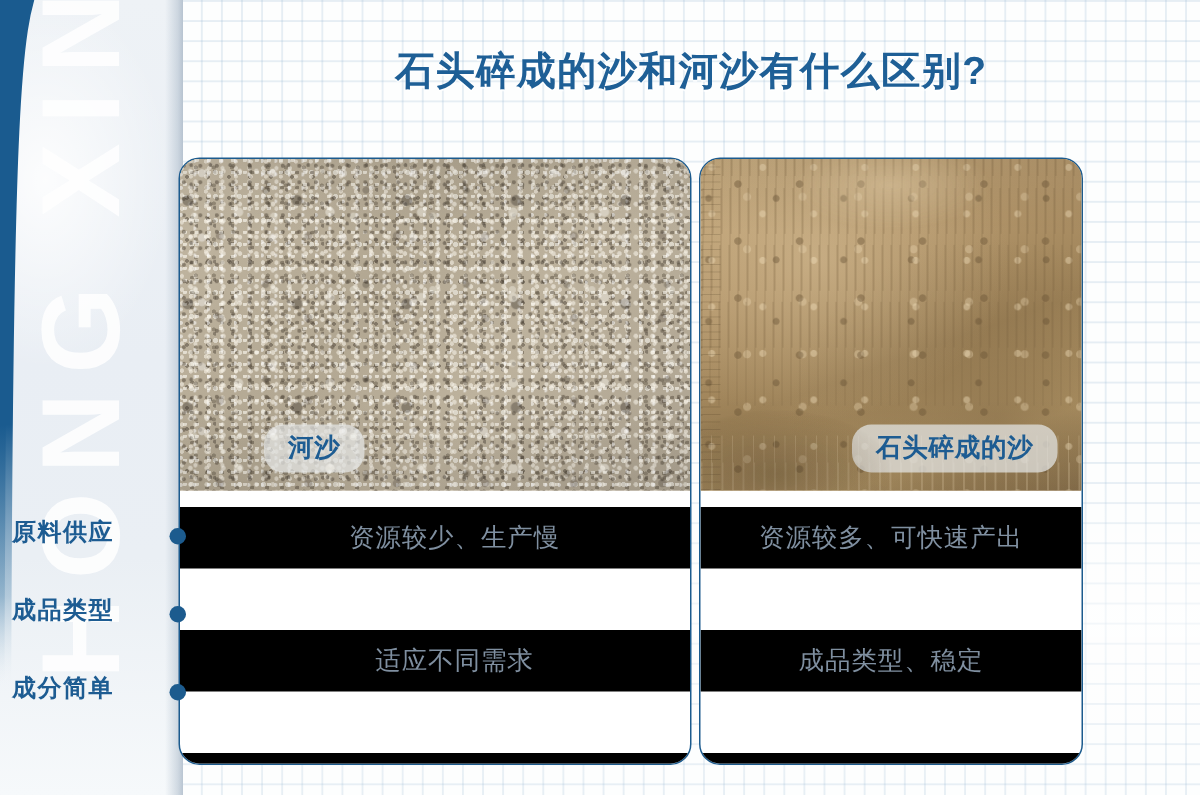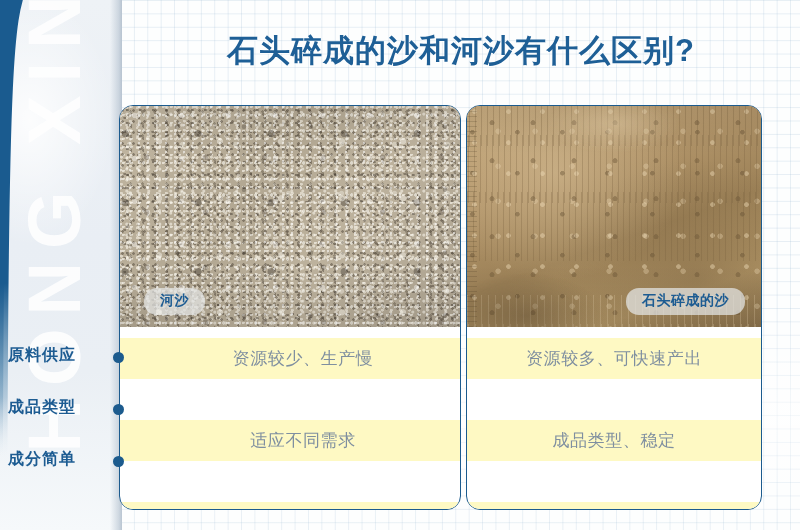--- a/index.html
+++ b/index.html
@@ -60,38 +60,38 @@
     color:#ffffff;
     opacity:.88;
     white-space:nowrap;
     text-align:center;
     font-family:"Liberation Sans","DejaVu Sans",sans-serif;
   }
   
   .title{
     position:absolute;left:122px;top:30px;width:678px;
     text-align:center;
-    font-size:31px;
+    font-size:26px;
     font-weight:bold;
     color:#1e5f96;
     letter-spacing:1px;
     font-family:"Liberation Sans","DejaVu Sans",sans-serif;
     text-shadow:0 1px 0 rgba(255,255,255,.8);
   }
   
   .card{
     position:absolute;top:105px;height:405px;
     border:1.6px solid #1c5b8e;
     border-radius:14px;
     background:#ffffff;
     box-sizing:border-box;
     overflow:hidden;
   }
   #card-left{left:119px;width:342px;}
-  #card-right{left:466px;width:296px;}
+  #card-right{left:466px;width:256px;}
 
   .photo{
     position:relative;
     width:100%;height:221px;
     overflow:hidden;
   }
   
   .photo-river{
     background-color:#b9ae9a;
     background-image:
@@ -157,41 +157,42 @@
     position:absolute;inset:0;
     background:linear-gradient(180deg, rgba(0,0,0,.06) 0%, rgba(0,0,0,0) 22%, rgba(0,0,0,0) 72%, rgba(0,0,0,.08) 100%);
   }
   
   .caption{
     position:absolute;bottom:12px;
     padding:4px 16px 5px 16px;
     border-radius:13px;
     background:rgba(226,228,226,.74);
     color:#1d5c92;
-    font-size:14px;
+    font-size:17px;
     font-weight:bold;
     letter-spacing:.5px;
     white-space:nowrap;
     font-family:"Liberation Sans","DejaVu Sans",sans-serif;
+    margin-left:32px;
   }
   #caption-left{left:24px;}
   #caption-right{right:16px;}
 
   
   .rows{position:relative;width:100%;}
   .row{
     height:41px;line-height:41px;
     text-align:center;
     color:#7f8fa0;
     font-size:17px;
     letter-spacing:.6px;
     font-family:"Liberation Sans","DejaVu Sans",sans-serif;
     white-space:nowrap;
   }
-  .row.alt{background:#fef9c3;text-align:center;}
+  .row.alt{background:#000000;text-align:center;}
   .row.blank{background:transparent;}
   .spacer{height:11px;}
   #card-left .row{padding-left:26px;}
 
   
   .labels{
     position:absolute;left:0;top:0;width:122px;height:530px;
   }
   .label{
     position:absolute;left:8px;width:102px;

